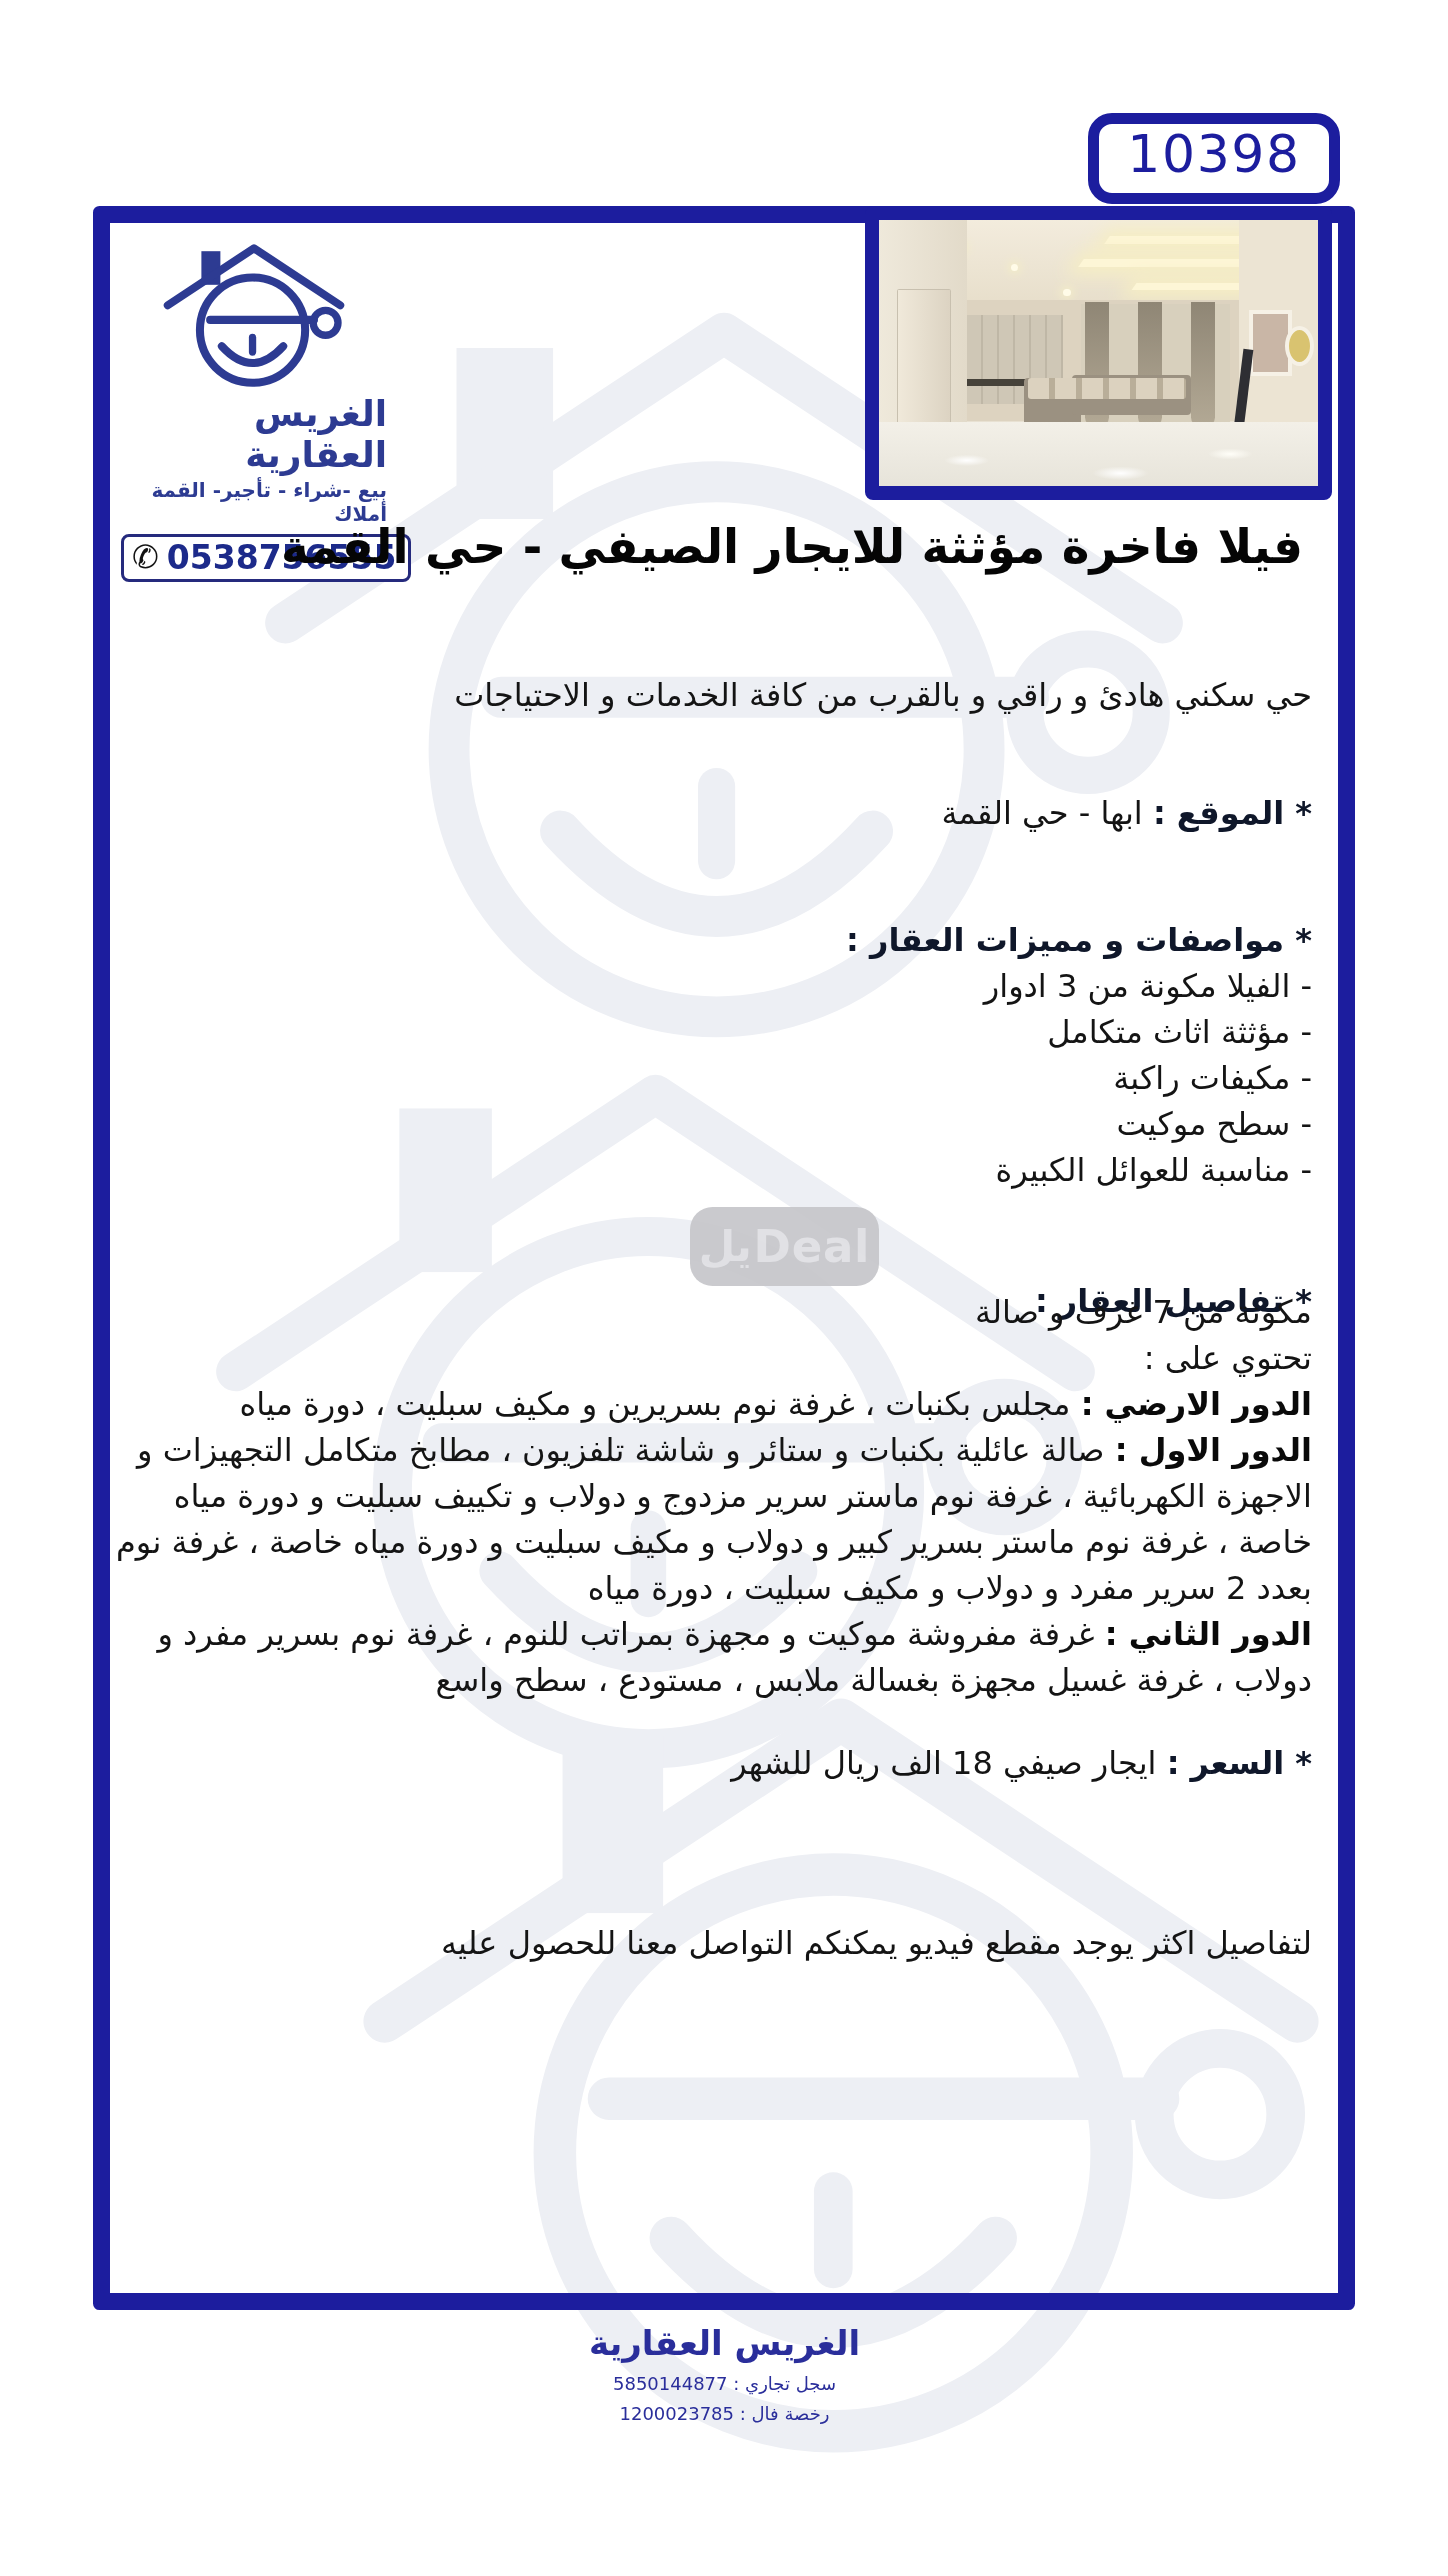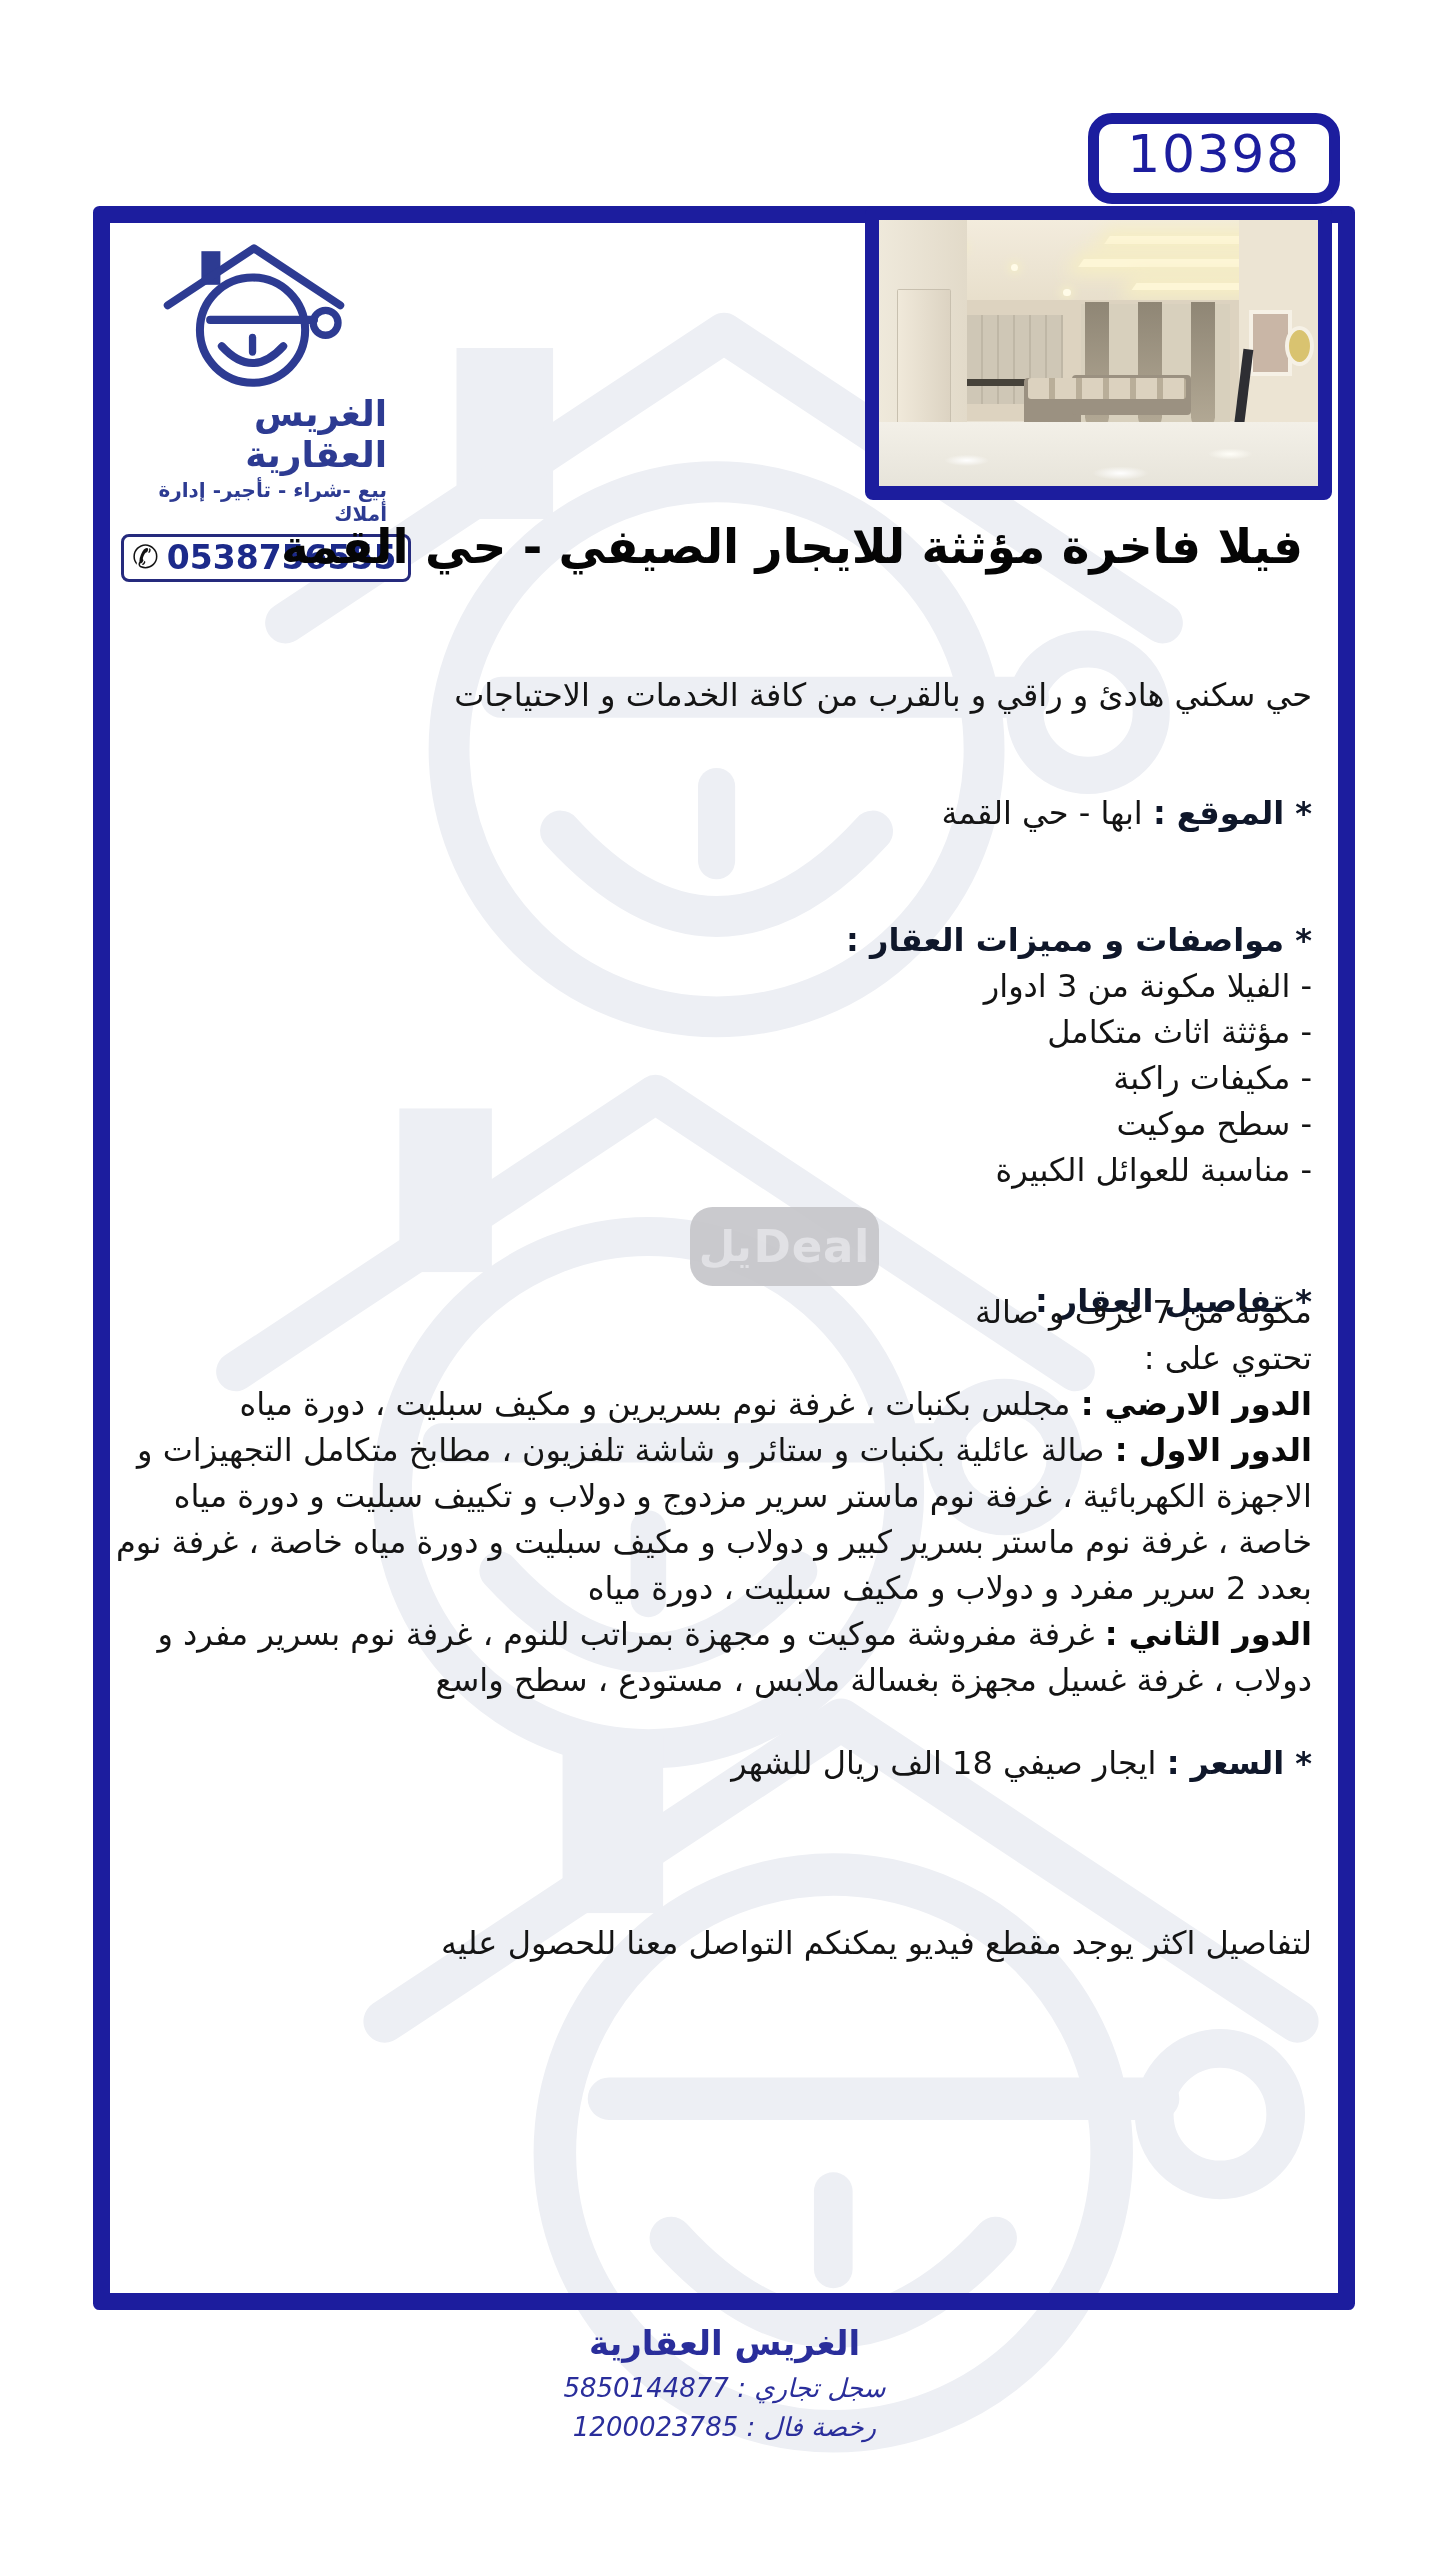--- a/index.html
+++ b/index.html
@@ -100,21 +100,21 @@
     background:#c6c6ca;border-radius:22.5px;opacity:0.92;
     display:flex;align-items:center;justify-content:center;gap:1.6px;direction:ltr;
     color:#dfdfe3;font-weight:bold;
   }
   .ideal-ar{font-size:42px;line-height:1;}
   .ideal-lat{font-size:45px;letter-spacing:0.8px;}
 
   
   .footer{position:absolute;left:0;top:2323px;width:1449px;text-align:center;z-index:2;direction:rtl;color:#2a2e9b;}
   .footer-brand{font-size:34px;font-weight:bold;}
-  .footer-line{font-size:26px;margin-top:9.7px;font-style:italic;}
+  .footer-line{font-size:18px;margin-top:9.7px;}
 </style>
 </head>
 <body>
 
 <svg width="0" height="0" style="position:absolute" aria-hidden="true">
   <symbol id="ghlogo" viewBox="0 0 260 220">
     <rect x="58" y="22" width="26" height="46" fill="currentColor"></rect>
     <path d="M12,96 L130,18 L248,96" fill="none" stroke="currentColor" stroke-width="11" stroke-linejoin="round" stroke-linecap="round"></path>
     <circle cx="128" cy="130" r="72" fill="none" stroke="currentColor" stroke-width="11"></circle>
     <line x1="70" y1="116" x2="212" y2="116" stroke="currentColor" stroke-width="11" stroke-linecap="round"></line>
@@ -138,21 +138,21 @@
   <span>10398</span>
 </div>
 
 <div class="frame"></div>
 
 <div class="brand-block">
   <svg class="brand-logo" viewBox="0 0 236 200" width="190" height="161">
       <use href="#ghlogo"></use>
     </svg>
   <div class="brand-name ar">الغريس العقارية</div>
-  <div class="brand-services ar">بيع -شراء - تأجير- إدارة أملاك</div>
+  <div class="brand-services ar">بيع -شراء - تأجير- القمة أملاك</div>
   <div class="phone-box">
     <span class="phone-icon">✆</span>
     <span>0538756555</span>
   </div>
 </div>
 
 <div class="photo">
   <div class="p-ceiling"></div>
   <div class="p-cove c1"></div>
   <div class="p-cove c2"></div>

